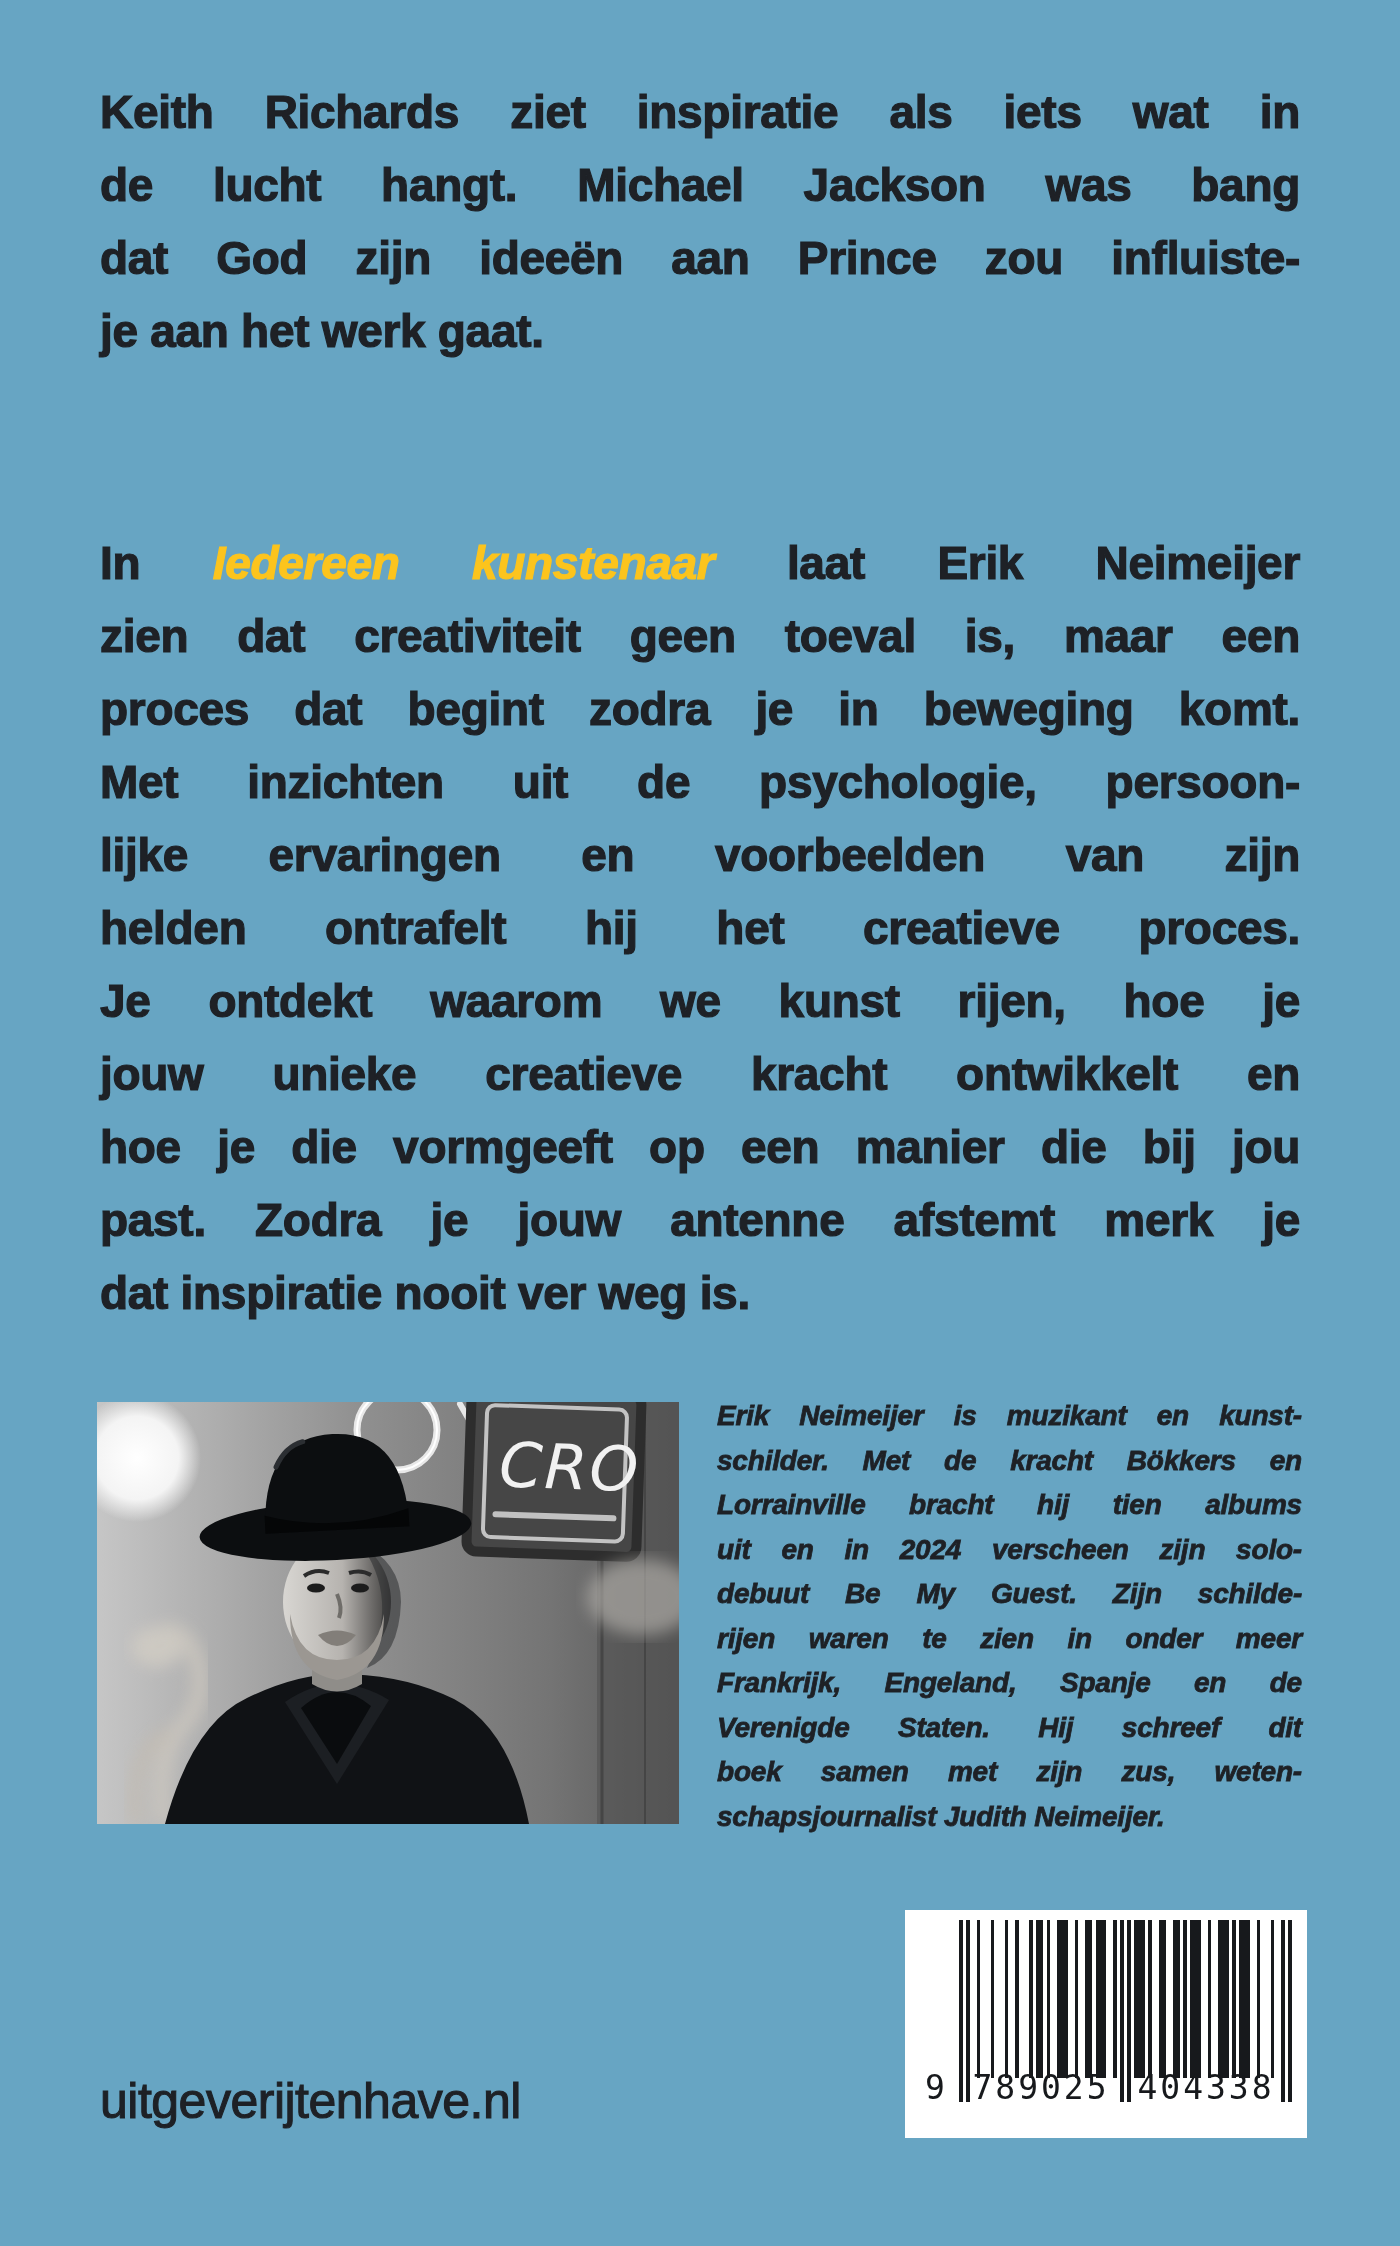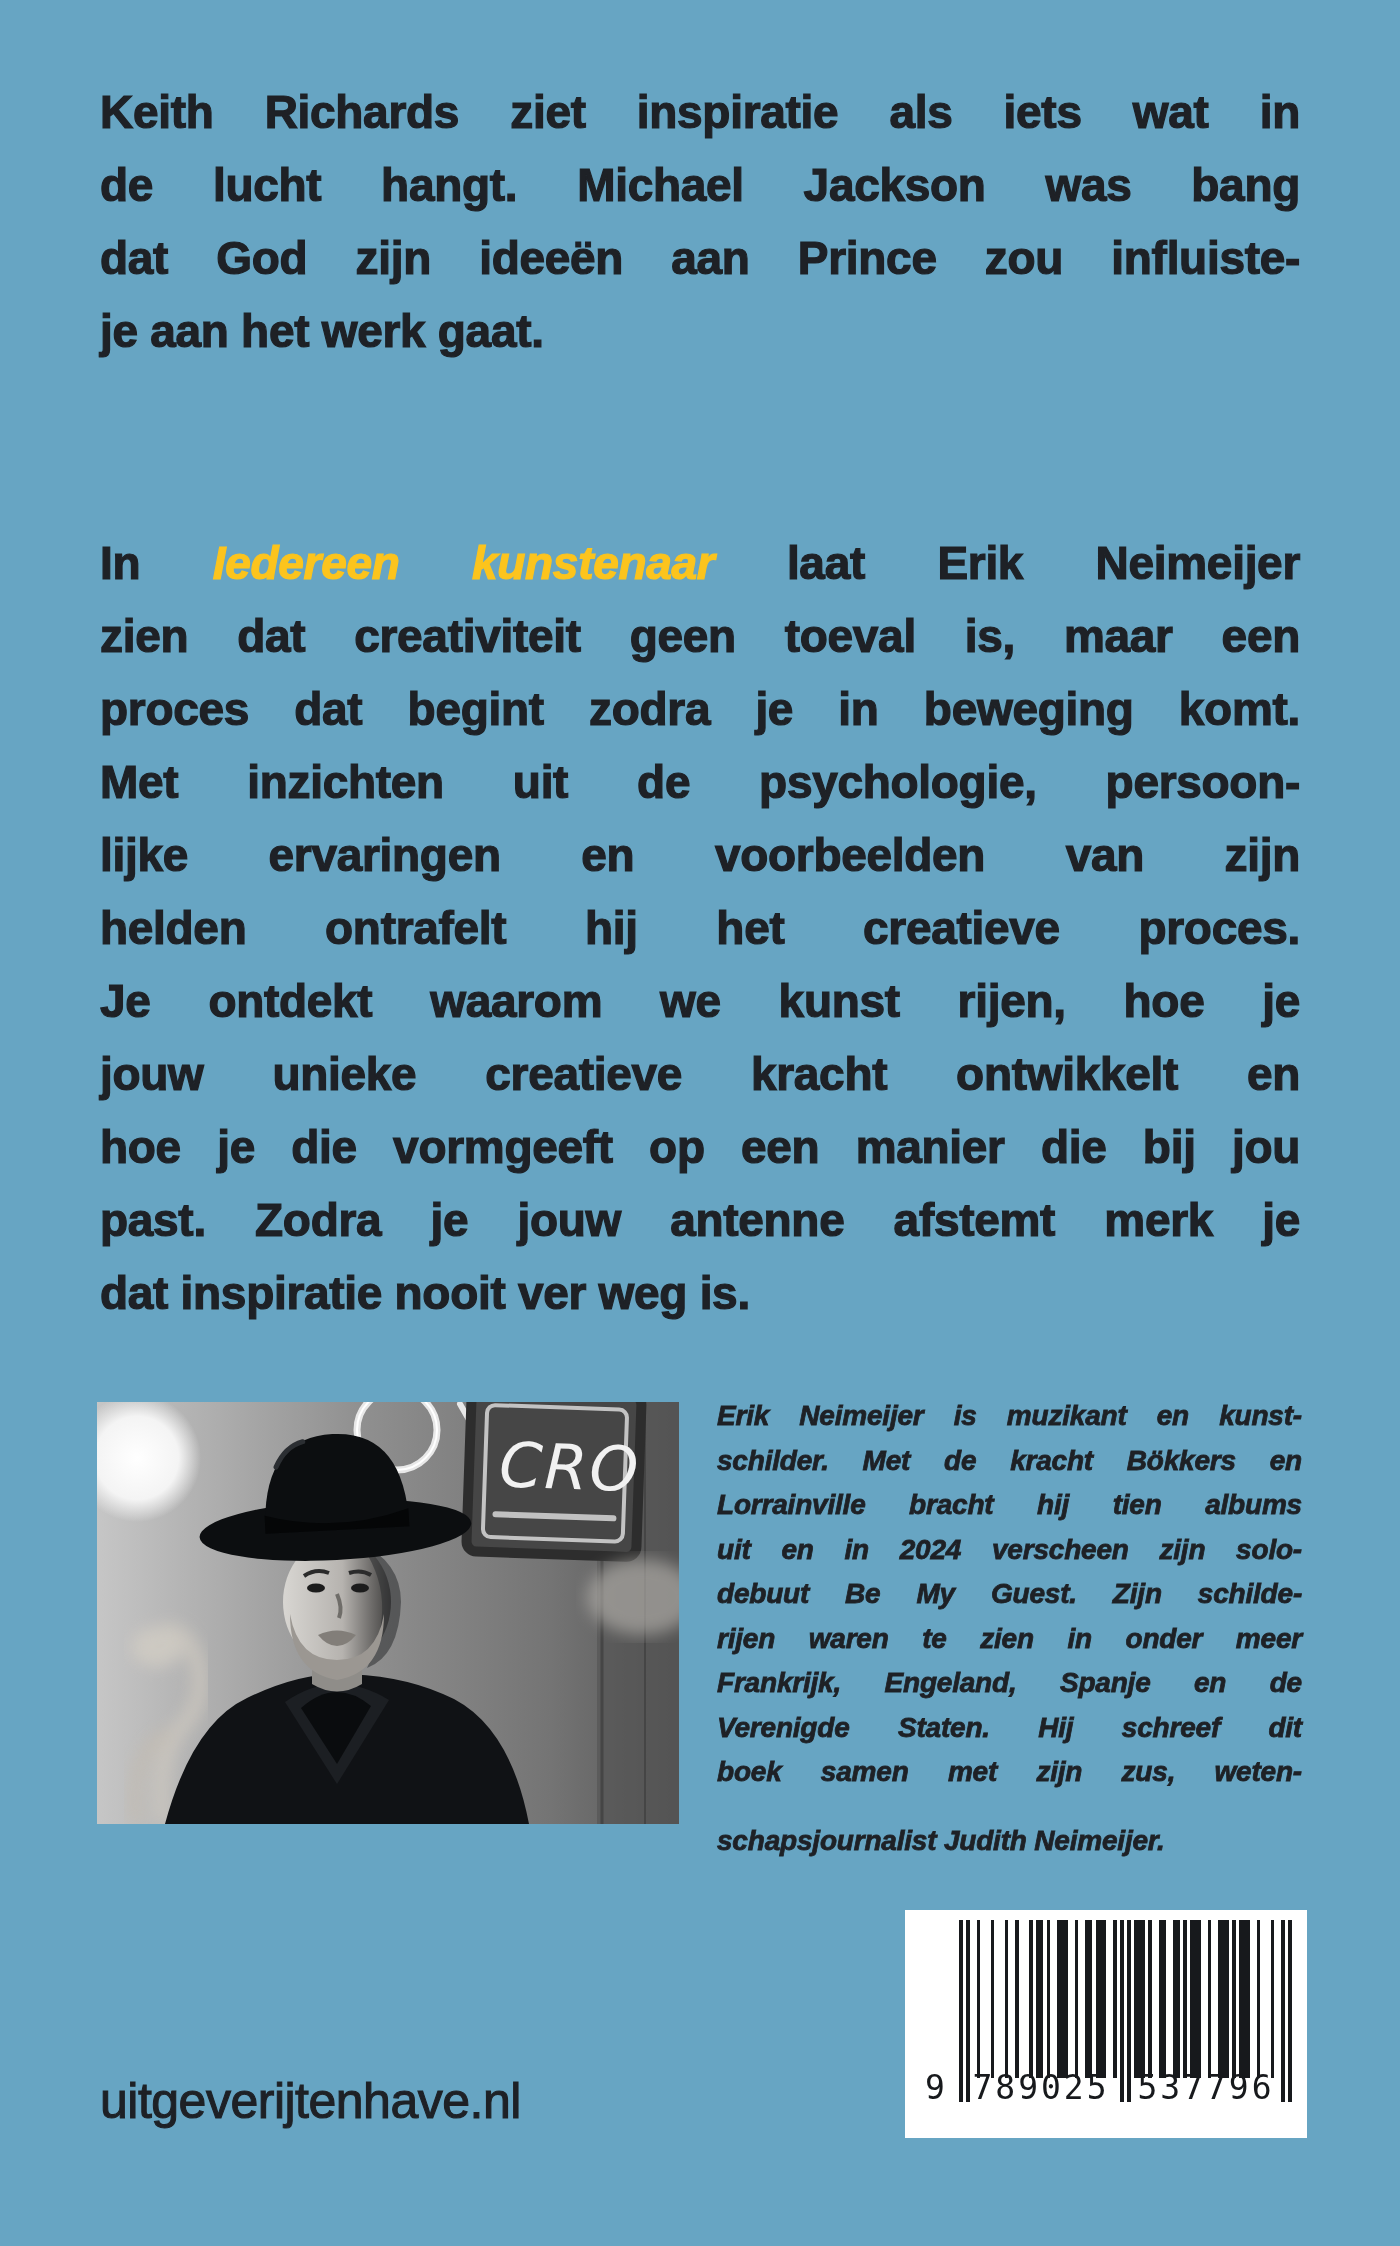--- a/index.html
+++ b/index.html
@@ -24,21 +24,21 @@
   #para2{top:527px;}
   
   #author-photo{position:absolute;left:97px;top:1402px;}
   #bio{position:absolute;left:717px;top:1394px;width:585px;font-style:italic;}
   #bio .line{
     height:44.5px;line-height:44.5px;
     font-size:28px;font-weight:700;letter-spacing:-0.2px;
     text-align:justify;text-align-last:justify;
     -webkit-text-stroke:0.8px currentColor;
   }
-  #bio .line.last{text-align-last:left;margin-top:24px;}
+  #bio .line.last{text-align-last:left;}
   
   #barcode-box{
     position:absolute;left:905px;top:1910px;width:402px;height:228px;
     background:#ffffff;
   }
   #barcode-bars{position:absolute;left:0;top:0;width:100%;height:100%;}
   #barcode-bars .bar{
     position:absolute;top:10px;width:3.5px;height:158px;background:#17191c;
   }
   #barcode-bars .bar.guard{height:182px;}
@@ -224,16 +224,16 @@
       <div class="bar" style="left: 334px;"></div>
       <div class="bar" style="left: 337.5px;"></div>
       <div class="bar" style="left: 341px;"></div>
       <div class="bar" style="left: 351.5px;"></div>
       <div class="bar" style="left: 365.5px;"></div>
       <div class="bar guard" style="left: 376px;"></div>
       <div class="bar guard" style="left: 383px;"></div>
     </div>
   <div id="bc-first" class="bc-digits">9</div>
   <div id="bc-left" class="bc-digits">789025</div>
-  <div id="bc-right" class="bc-digits">537796</div>
+  <div id="bc-right" class="bc-digits">404338</div>
 </div>
 
 <div id="publisher-website">uitgeverijtenhave.nl</div>
 
 </body></html>

